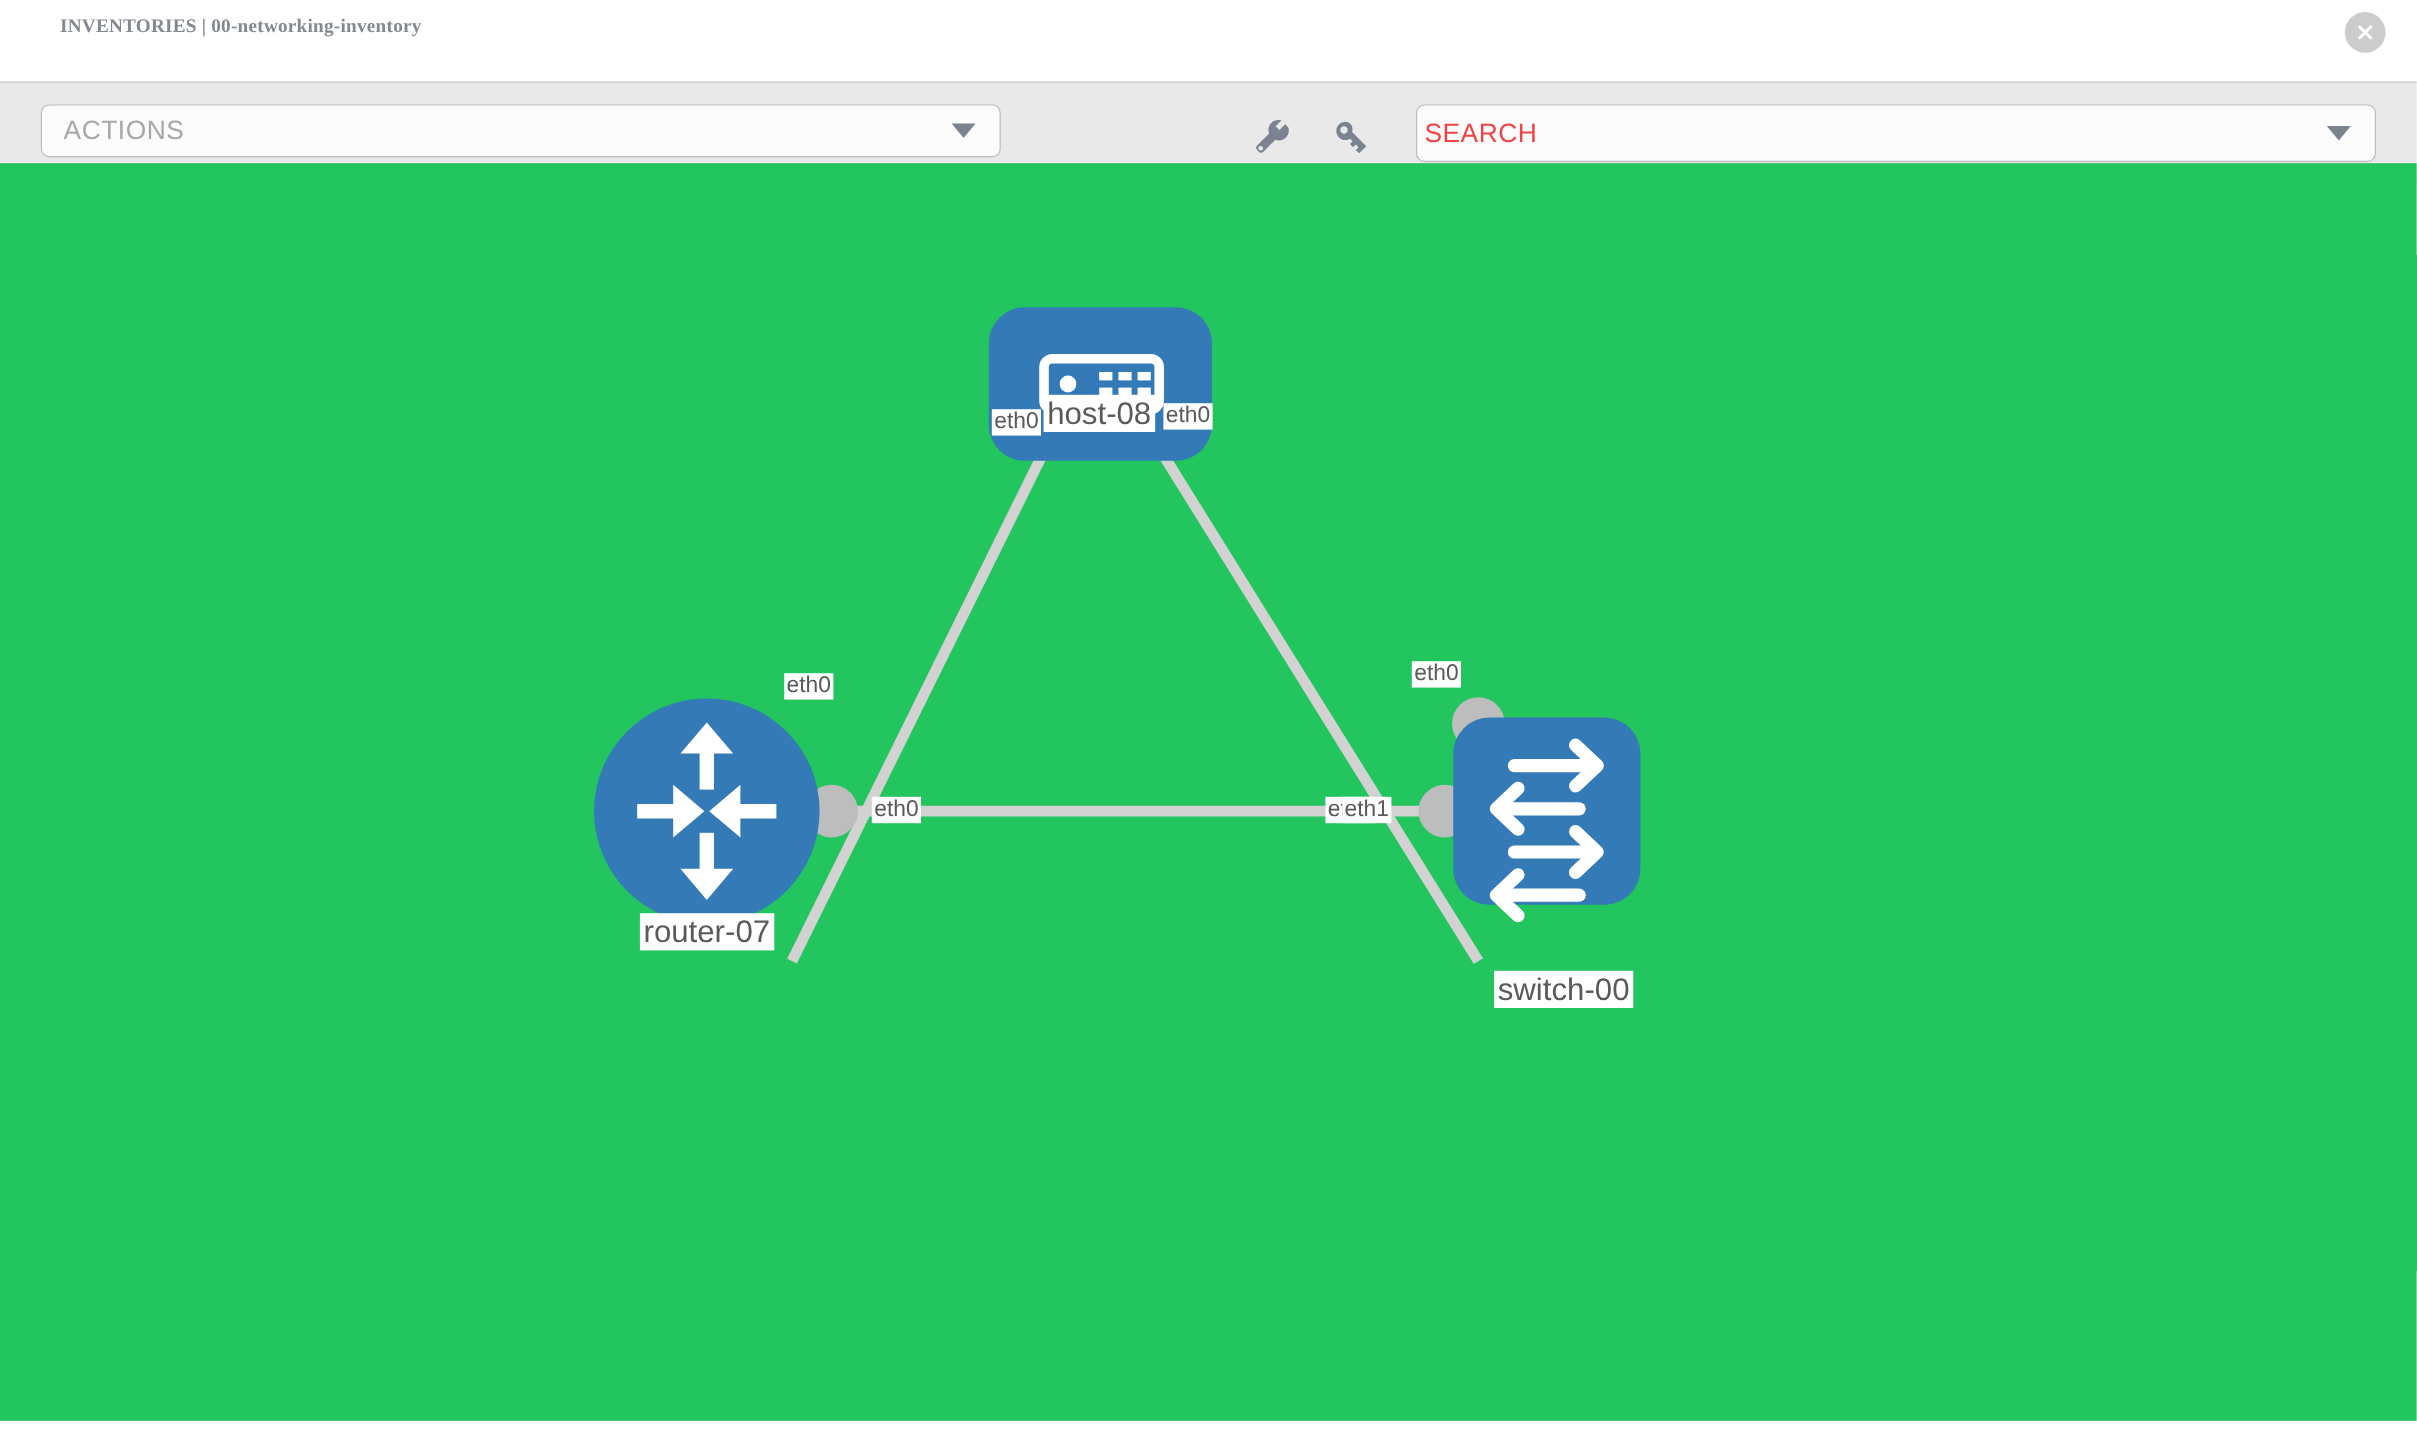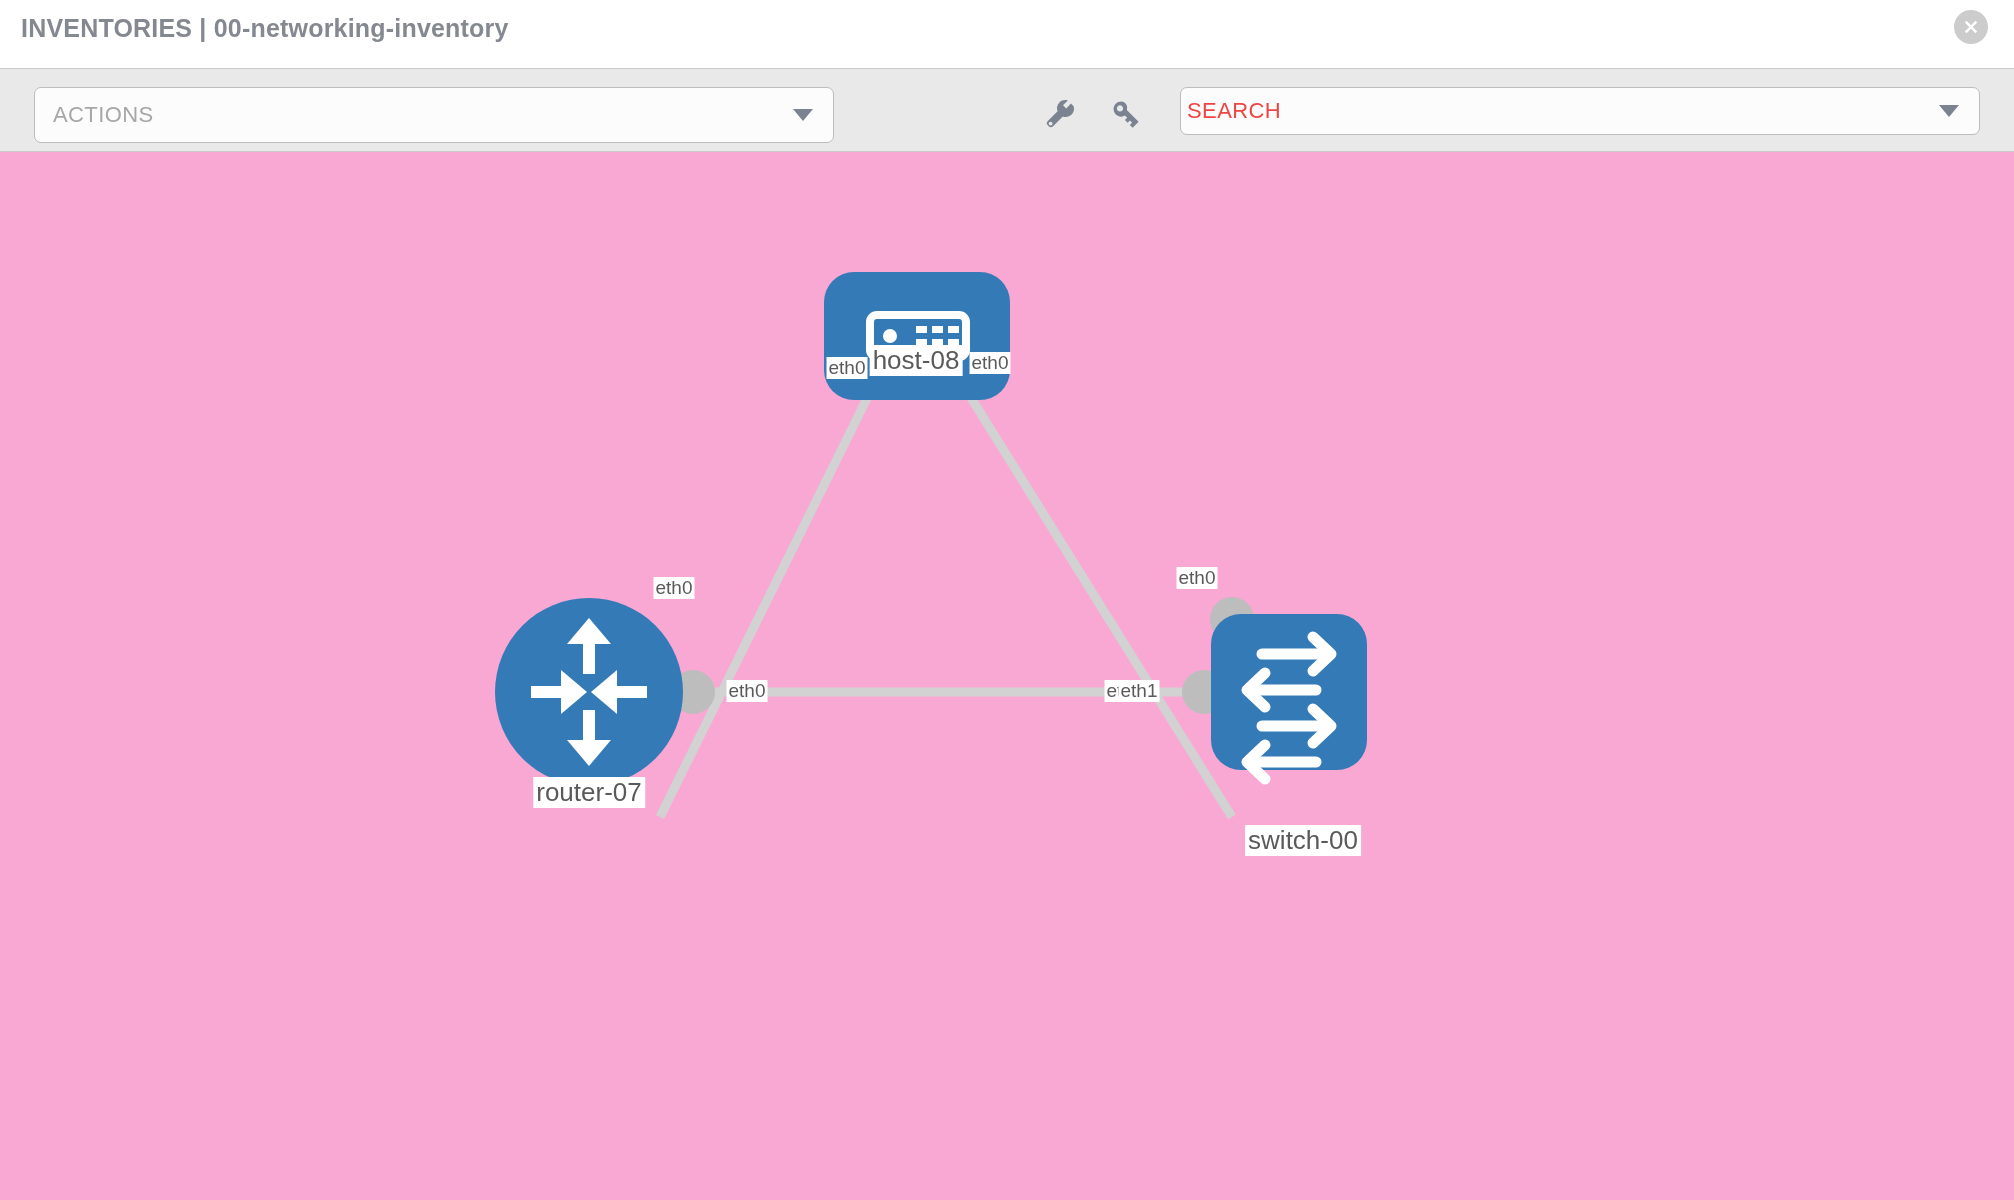--- a/index.html
+++ b/index.html
@@ -12,42 +12,42 @@
   }
 
   #app { position: relative; width: 2014px; height: 1200px; background:#fff; }
 
   
   .header {
     position: absolute; left:0; top:0; width:2014px; height:68px;
     background:#ffffff;
   }
   .header-title {
-    position:absolute; left:21px; top:14px;
-    font-size:25px; font-weight:bold; color:#848890;
-    letter-spacing:0.2px; white-space:nowrap;
+    position:absolute; left:50px; top:14px;
+    font-size:16px; font-weight:bold; color:#848890;
+    letter-spacing:0.2px; white-space:nowrap;font-family:Liberation Serif, serif;
   }
   .close-btn {
     position:absolute; right:26px; top:10px;
     width:34px; height:34px; border-radius:50%;
     background:#cccccc;
     display:flex; align-items:center; justify-content:center;
     cursor:pointer;
   }
   .close-btn svg { display:block; }
 
   
   .toolbar {
     position:absolute; left:0; top:68px; width:2014px; height:84px;
     background:#e9e9e9;
     border-top:1px solid #c9c9c9;
     border-bottom:1px solid #c9c9c9;
   }
   .actions-select {
-    position:absolute; left:34px; top:18px; width:800px; height:56px;
+    position:absolute; left:34px; top:18px; width:800px; height:44px;
     background:#fcfcfc; border:1px solid #bdbdbd; border-radius:7px;
     display:flex; align-items:center; cursor:pointer;
   }
   .actions-label {
     margin-left:18px; font-size:22px; color:#a7a7a7; letter-spacing:0.4px;
   }
   .caret {
     position:absolute; right:20px; top:50%; transform:translateY(-50%);
     width:0;height:0;border-left:10px solid transparent;border-right:10px solid transparent;
     border-top:12px solid #7b8290;
@@ -63,22 +63,22 @@
     position:absolute; left:1180px; top:18px; width:800px; height:48px;
     background:#fcfcfc; border:1px solid #bdbdbd; border-radius:7px;
     display:flex; align-items:center; cursor:text;
   }
   .search-label {
     margin-left:6px; font-size:22px; color:#ef4444; letter-spacing:0.4px;
   }
 
   
   .canvas {
-    position:absolute; left:0; top:152px; width:2014px; height:1048px;
-    background:#f9a8d4; overflow:hidden;
+    position:absolute; left:0; top:136px; width:2014px; height:1048px;
+    background:#22c55e; overflow:hidden;
   }
   #topology { position:absolute; left:0; top:0; }
 
   
   .node-label {
     position:absolute; transform:translateX(-50%);
     font-size:26px; color:#5a5a5a;
     background:#ffffff; padding:0 3px; white-space:nowrap;
   }
   .iface-label {

